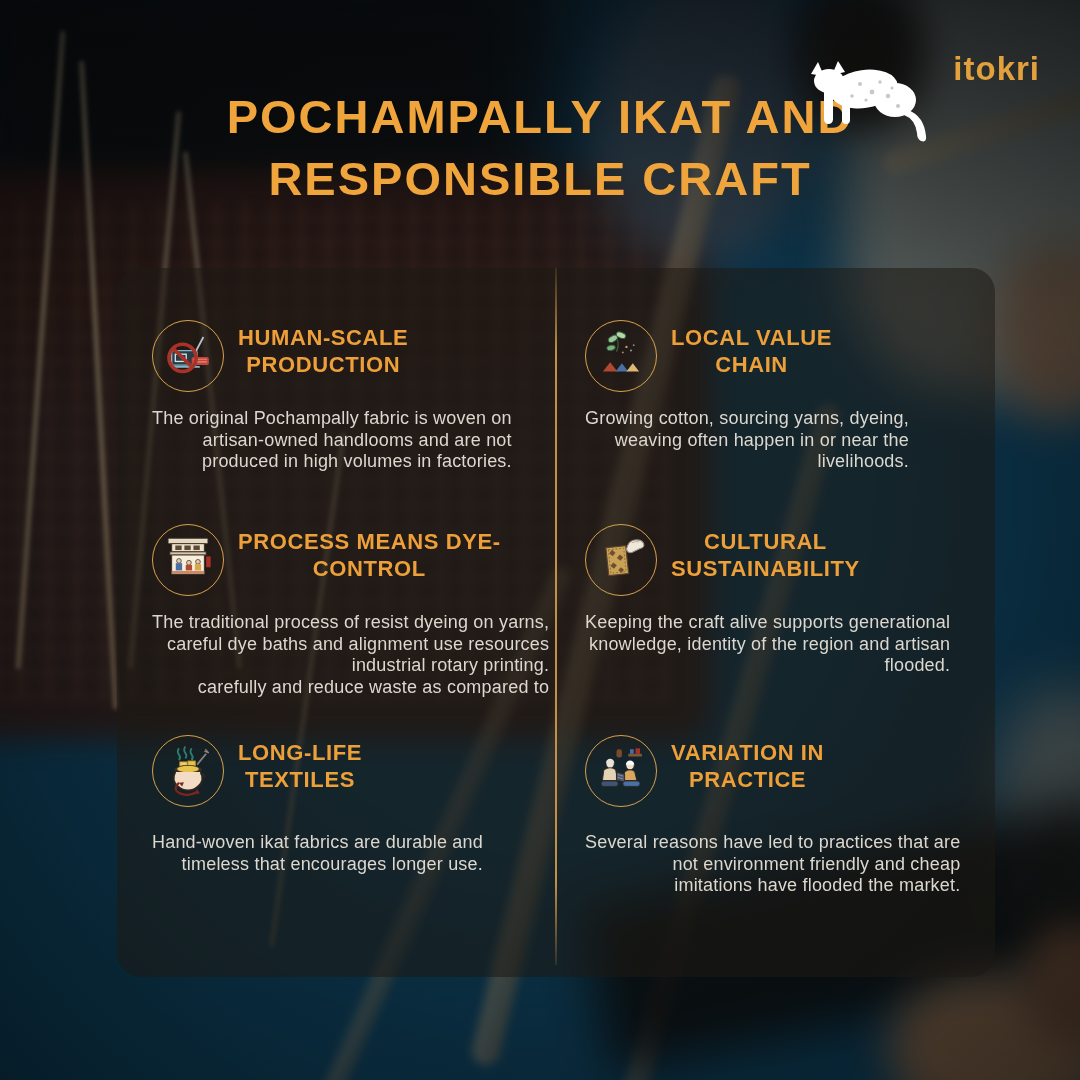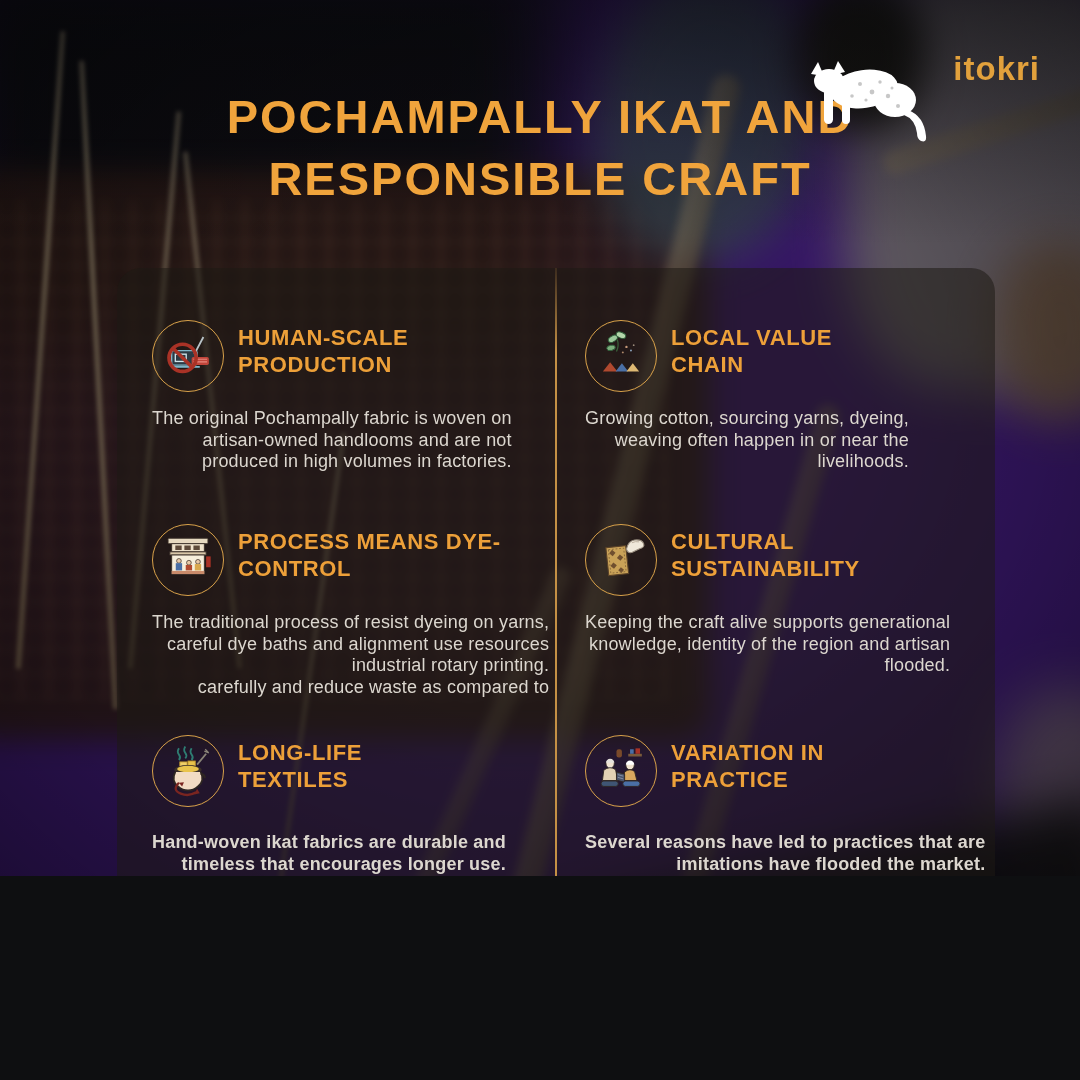--- a/index.html
+++ b/index.html
@@ -1,17 +1,17 @@
 <!DOCTYPE html>
 <html><head>
 <meta charset="utf-8">
 <style>
   html,body{margin:0;padding:0;background:#0e0f11;}
-  .canvas{position:relative;width:1080px;height:876px;overflow:hidden;
-          background:#4c1d95;font-family:"Liberation Sans",sans-serif;}
+  .canvas{position:relative;width:1080px;height:1080px;overflow:hidden;
+          background:#0c4a6e;font-family:"Liberation Sans",sans-serif;}
 
   
   .bg{position:absolute;inset:0;overflow:hidden;}
   .bg div{position:absolute;}
   .sh-topdark{left:-60px;top:-60px;width:620px;height:420px;background:#0b0d10;filter:blur(45px);opacity:.95;}
   .sh-bluecloth{left:598px;top:-30px;width:215px;height:290px;background:#46586a;border-radius:45%;filter:blur(22px);opacity:.85;transform:rotate(9deg);}
   .sh-shirt{left:845px;top:-40px;width:310px;height:430px;background:#a3a296;border-radius:34%;filter:blur(26px);opacity:.8;}
   .sh-head{left:795px;top:-20px;width:130px;height:150px;background:#23201d;border-radius:45%;filter:blur(18px);}
   .sh-arm{left:995px;top:240px;width:130px;height:180px;background:#85664f;border-radius:45%;filter:blur(24px);opacity:.9;}
   .sh-carpet{left:-40px;top:170px;width:750px;height:570px;background:#39201d;border-radius:30px;filter:blur(14px);opacity:.9;}
@@ -53,25 +53,25 @@
   .divider{position:absolute;left:438px;top:0;bottom:12px;width:2px;
         background:linear-gradient(180deg, rgba(196,144,69,.15), #C49045 12%, #C49045 88%, rgba(196,144,69,.15));}
 
   .section{position:absolute;width:400px;}
   .col-left{left:35px;} .col-right{left:468px;}
   .row-1{top:52px;} .row-2{top:256px;} .row-3{top:467px;}
   .icon-circle{position:absolute;left:0;top:0;width:72px;height:72px;border:1.6px solid #D9A24A;
         border-radius:50%;display:flex;align-items:center;justify-content:center;box-sizing:border-box;}
   .sec-title{position:absolute;left:86px;top:5px;font-size:22px;font-weight:800;
         color:#EDA039;letter-spacing:.6px;line-height:1.22;}
-  .sec-title span{display:block;}
+  .sec-title span{display:block;text-align:center;}
   .sec-body{position:absolute;left:0;top:88px;font-size:18px;color:#DCD7CF;
         line-height:1.2;letter-spacing:.2px;text-align:right;}
   .sec-body div{white-space:nowrap;}
-  .row-3 .sec-body{top:97px;font-weight:bold;}
+  .row-3 .sec-body{top:97px;}
 </style>
 </head>
 <body>
 
 <div class="canvas">
 
   <div class="bg">
     <div class="sh-topdark"></div>
     <div class="sh-carpet"></div>
     <div class="sh-carpetpat"></div>
@@ -292,19 +292,20 @@
           <rect x="10" y="43" width="19" height="6" rx="3" fill="#3f5574" stroke="#2e2622"></rect>
           <rect x="34" y="43" width="19" height="6" rx="3" fill="#4a6fa5" stroke="#2e2622"></rect>
         </svg>
       </div>
       <div class="sec-title">
         <span>VARIATION IN</span>
         <span>PRACTICE</span>
       </div>
       <div class="sec-body">
         <div>Several reasons have led to practices that are</div>
+        <div>not environment friendly and cheap</div>
         <div>imitations have flooded the market.</div>
         <div></div>
       </div>
     </div>
 
   </div>
 </div>
 
 </body></html>

